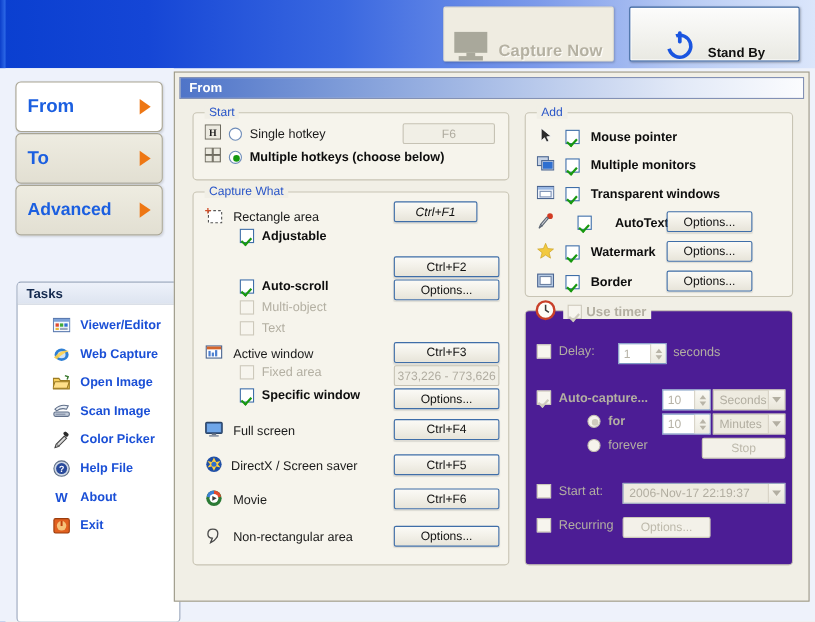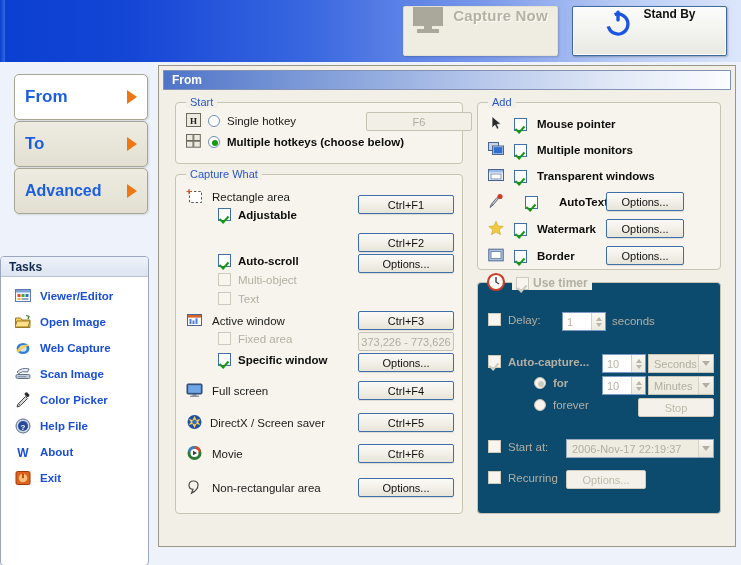--- a/index.html
+++ b/index.html
@@ -16,21 +16,21 @@
   #banner {
     position:absolute; left:0; top:0; width:741px; height:62px;
     background: linear-gradient(to right, #0a3fd0 0%, #1546d6 18%, #3a68e0 42%, #7c9aea 66%, #b8cbf4 84%, #dbe6fb 100%);
   }
   #banner-left-stripe{
     position:absolute; left:0; top:0; width:5px; height:62px;
     background: linear-gradient(to right,#0b3ecb,#2e6ae8);
   }
   .top-btn {
     position:absolute; top:6px; height:50px;
-    display:flex; align-items:flex-start; justify-content:center;
+    display:flex; align-items:flex-end; justify-content:center;
     gap:10px; border-radius:2px;
   }
   #capture-now-btn {
     left:403px; width:155px;
     background:#efece1;
     border:1px solid #e4e0d2;
     box-shadow: 1px 1px 2px rgba(0,0,0,.18);
   }
   #capture-now-btn .lbl {
     font-size:15px; font-weight:bold; color:#b5b1a2; letter-spacing:.2px;
@@ -63,21 +63,21 @@
   .nav-btn .arrow {
     width:0;height:0;border-left:10px solid #ee7714;
     border-top:7px solid transparent;border-bottom:7px solid transparent;
   }
   #nav-from { top:12px; background:#ffffff; }
   #nav-to   { top:59px; background: linear-gradient(to bottom,#eeece1,#e2dfd2); }
   #nav-adv  { top:106px; background: linear-gradient(to bottom,#eeece1,#e2dfd2); }
   #nav-adv .t{ font-size:16px; }
 
   #tasks-box {
-    position:absolute; left:0; top:194px; width:149px; height:310px;
+    position:absolute; left:15px; top:194px; width:149px; height:310px;
     background:#ffffff; border:1px solid #9aa7bd; border-radius:4px;text-align:right;
   }
   #tasks-hdr {
     height:20px; background: linear-gradient(to bottom,#eef2fa,#dde4f0);
     border-bottom:1px solid #b9c2d2; border-radius:3px 3px 0 0;
     font-weight:bold; font-size:12px; color:#13294e;
     display:flex; align-items:center; padding-left:8px;
   }
   .task-item { display:flex; align-items:center; height:26px; padding-left:14px; gap:9px; }
   .task-item .tl { color:#1a4fd6; font-weight:bold; font-size:11.5px; }
@@ -99,21 +99,21 @@
     position:absolute; border:1px solid #c8c4b4; border-radius:4px;
     background:#f6f4ec;
   }
   .gbox > .legend {
     position:absolute; top:-7px; left:10px; background:#f1efe6;
     padding:0 4px; color:#2a56c8; font-size:11px;
   }
   #grp-start   { left:16px; top:36px; width:288px; height:62px; }
   #grp-capture { left:16px; top:108px; width:288px; height:340px; }
   #grp-add     { left:318px; top:36px; width:244px; height:168px; }
-  #grp-timer   { left:318px; top:216px; width:244px; height:232px; background:#0c4a6e;}
+  #grp-timer   { left:318px; top:216px; width:244px; height:232px; background:#4c1d95;}
   #grp-timer > .legend { left:34px; display:flex; align-items:center; gap:4px; }
 
   
   .row { position:absolute; display:flex; align-items:center; }
   .lbl-n { color:#1a1a1a; font-size:11.5px; }
   .lbl-b { color:#0d0d0d; font-size:11.5px; font-weight:bold; }
   .lbl-d { color:#b3afa2; font-size:11.5px; }
 
   
   .radio { width:12px;height:12px;border-radius:50%;border:1px solid #6f8db9;background:#fff; position:relative; flex:none;}
@@ -194,61 +194,61 @@
     <span class="arrow"></span>
   </div>
   <div id="nav-adv" class="nav-btn">
     <span class="t">Advanced</span>
     <span class="arrow"></span>
   </div>
 
   <div id="tasks-box">
     <div id="tasks-hdr">Tasks</div>
 
-    <div style="padding-top:6px;">
+    <div style="padding-top:6px;margin-left:18px;">
       <div class="task-item">
         <span class="ticon">
           <svg width="16" height="16">
               <rect x="0.5" y="1.5" width="15" height="12" fill="#f6f8fc" stroke="#5a7ab0"></rect>
               <rect x="1" y="2" width="14" height="2.5" fill="#7ea2d8"></rect>
               <rect x="2.5" y="6" width="3" height="3" fill="#e04a2f"></rect>
               <rect x="6.5" y="6" width="3" height="3" fill="#3fa93b"></rect>
               <rect x="10.5" y="6" width="3" height="3" fill="#2f6fd0"></rect>
               <rect x="2.5" y="10" width="3" height="2" fill="#e8b93a"></rect>
               <rect x="6.5" y="10" width="7" height="2" fill="#9aa8bd"></rect>
             </svg>
         </span>
         <span class="tl">Viewer/Editor</span>
       </div>
 
       <div class="task-item">
         <span class="ticon">
           <svg width="16" height="16">
+              <ellipse cx="8" cy="8.5" rx="6.4" ry="5.6" fill="#2f7fd4"></ellipse>
+              <ellipse cx="8" cy="8.5" rx="3.6" ry="3.2" fill="#cfe4f7"></ellipse>
+              <path d="M1 11 Q8 3 15 5 Q9 7 3.5 12.5 Z" fill="#ffd24a" opacity="0.9"></path>
+            </svg>
+        </span>
+        <span class="tl">Web Capture</span>
+      </div>
+
+      <div class="task-item">
+        <span class="ticon">
+          <svg width="16" height="16">
               <path d="M0.5 4 h5 l1.5 2 h8 v7.5 h-14.5 Z" fill="#f5cd5a" stroke="#9a7a22"></path>
               <path d="M2 7 h13 l-2 6 h-13 Z" fill="#ffe08a" stroke="#9a7a22"></path>
               <path d="M11 1.5 l3 1 -1 2.6" fill="none" stroke="#3a7a2f" stroke-width="1.3"></path>
             </svg>
         </span>
         <span class="tl">Open Image</span>
       </div>
 
       <div class="task-item">
         <span class="ticon">
           <svg width="16" height="16">
-              <ellipse cx="8" cy="8.5" rx="6.4" ry="5.6" fill="#2f7fd4"></ellipse>
-              <ellipse cx="8" cy="8.5" rx="3.6" ry="3.2" fill="#cfe4f7"></ellipse>
-              <path d="M1 11 Q8 3 15 5 Q9 7 3.5 12.5 Z" fill="#ffd24a" opacity="0.9"></path>
-            </svg>
-        </span>
-        <span class="tl">Web Capture</span>
-      </div>
-
-      <div class="task-item">
-        <span class="ticon">
-          <svg width="16" height="16">
               <path d="M2 6 q5 -5 12 -3 l-1.5 3 q-5 -1.5 -9 1.5 Z" fill="#e9eef5" stroke="#61708a"></path>
               <rect x="1" y="8.5" width="14" height="4" rx="1.4" fill="#c3ccda" stroke="#61708a"></rect>
               <rect x="2.5" y="10" width="9" height="1.2" fill="#8b97ab"></rect>
             </svg>
         </span>
         <span class="tl">Scan Image</span>
       </div>
 
       <div class="task-item">
         <span class="ticon">
@@ -304,21 +304,21 @@
     <div class="row" style="left:10px; top:10px; gap:7px;">
       <span class="ico">
         <svg width="15" height="14">
             <rect x="0.5" y="0.5" width="14" height="13" fill="#eceae0" stroke="#6d6a5e"></rect>
             <text x="7.5" y="10.5" font-size="9" font-family="Liberation Serif" font-weight="bold" fill="#1d1d1d" text-anchor="middle">H</text>
           </svg>
       </span>
       <span class="radio"></span>
       <span class="lbl-n">Single hotkey</span>
     </div>
-    <div class="field" style="position:absolute; left:190px; top:9px; width:106px;">F6</div>
+    <div class="field" style="position:absolute; left:190px; top:9px; width:84px;">F6</div>
 
     <div class="row" style="left:10px; top:31px; gap:7px;">
       <span class="ico">
         <svg width="15" height="14">
             <rect x="0.5" y="0.5" width="6.5" height="6" fill="#eceae0" stroke="#6d6a5e"></rect>
             <rect x="7.8" y="0.5" width="6.5" height="6" fill="#eceae0" stroke="#6d6a5e"></rect>
             <rect x="0.5" y="7.2" width="6.5" height="6" fill="#eceae0" stroke="#6d6a5e"></rect>
             <rect x="7.8" y="7.2" width="6.5" height="6" fill="#eceae0" stroke="#6d6a5e"></rect>
           </svg>
       </span>
@@ -332,21 +332,21 @@
 
     <div class="row" style="left:10px; top:13px; gap:9px;">
       <span class="ico">
         <svg width="17" height="16">
             <rect x="3.5" y="3.5" width="12" height="11" fill="#ffffff" stroke="#555" stroke-dasharray="2.4 2"></rect>
             <path d="M3 1 v5 M0.5 3.5 h5" stroke="#d2502a" stroke-width="1.2"></path>
           </svg>
       </span>
       <span class="lbl-n">Rectangle area</span>
     </div>
-    <div class="btn" style="position:absolute; left:182px; top:20px; width:96px;">Ctrl+F1</div>
+    <div class="btn" style="position:absolute; left:182px; top:8px; width:76px;font-style:italic;">Ctrl+F1</div>
 
     <div class="row" style="left:42px; top:33px; gap:7px;">
       <span class="cbx on"></span>
       <span class="lbl-b">Adjustable</span>
     </div>
 
     <div class="btn" style="position:absolute; left:182px; top:58px; width:96px;">Ctrl+F2</div>
     <div class="btn" style="position:absolute; left:182px; top:79px; width:96px;">Options...</div>
 
     <div class="row" style="left:42px; top:79px; gap:7px;">

